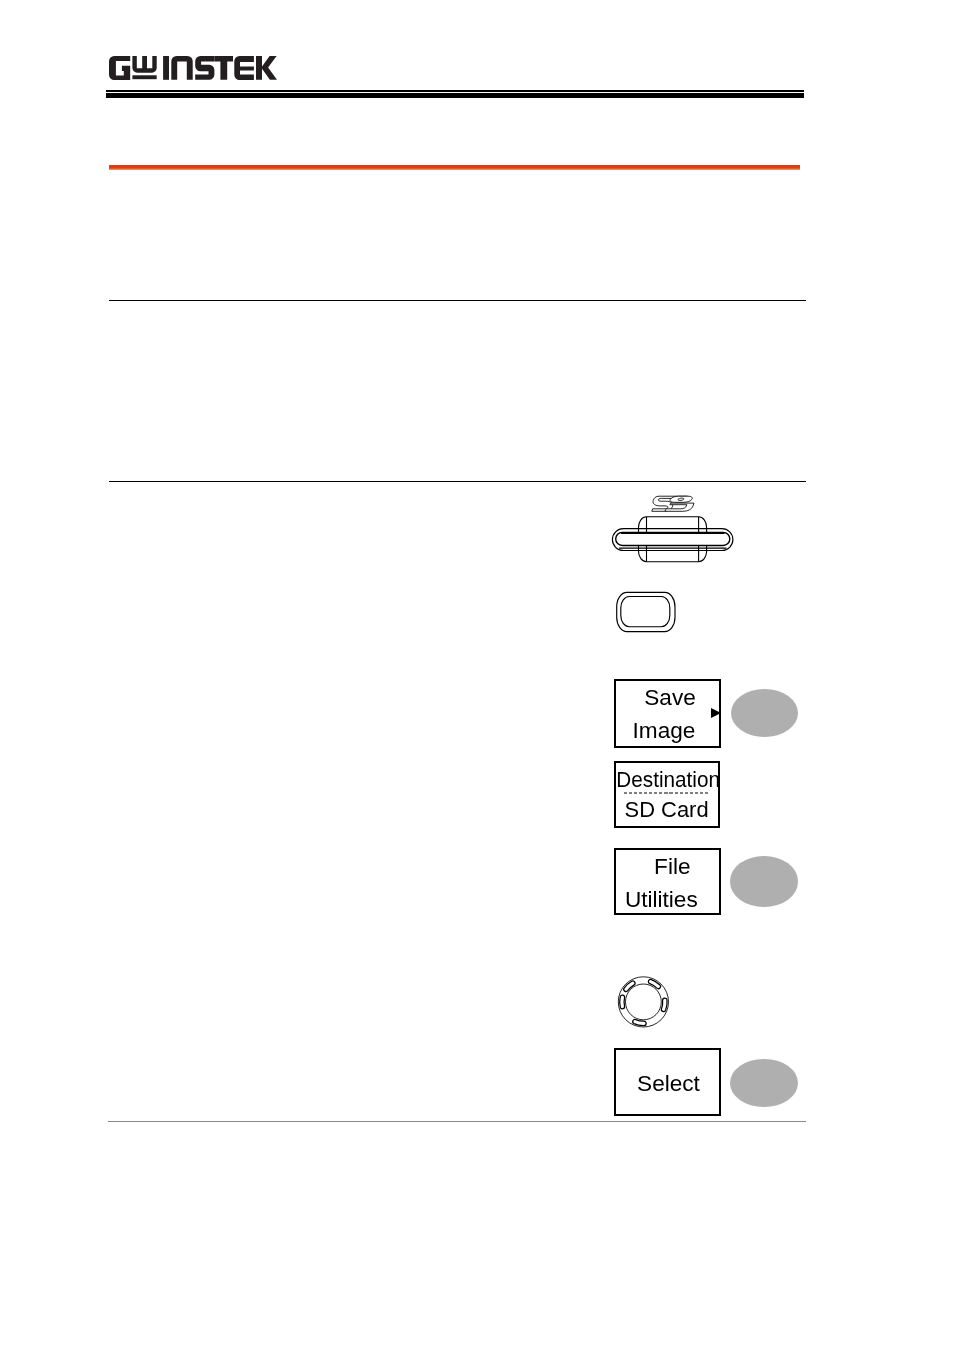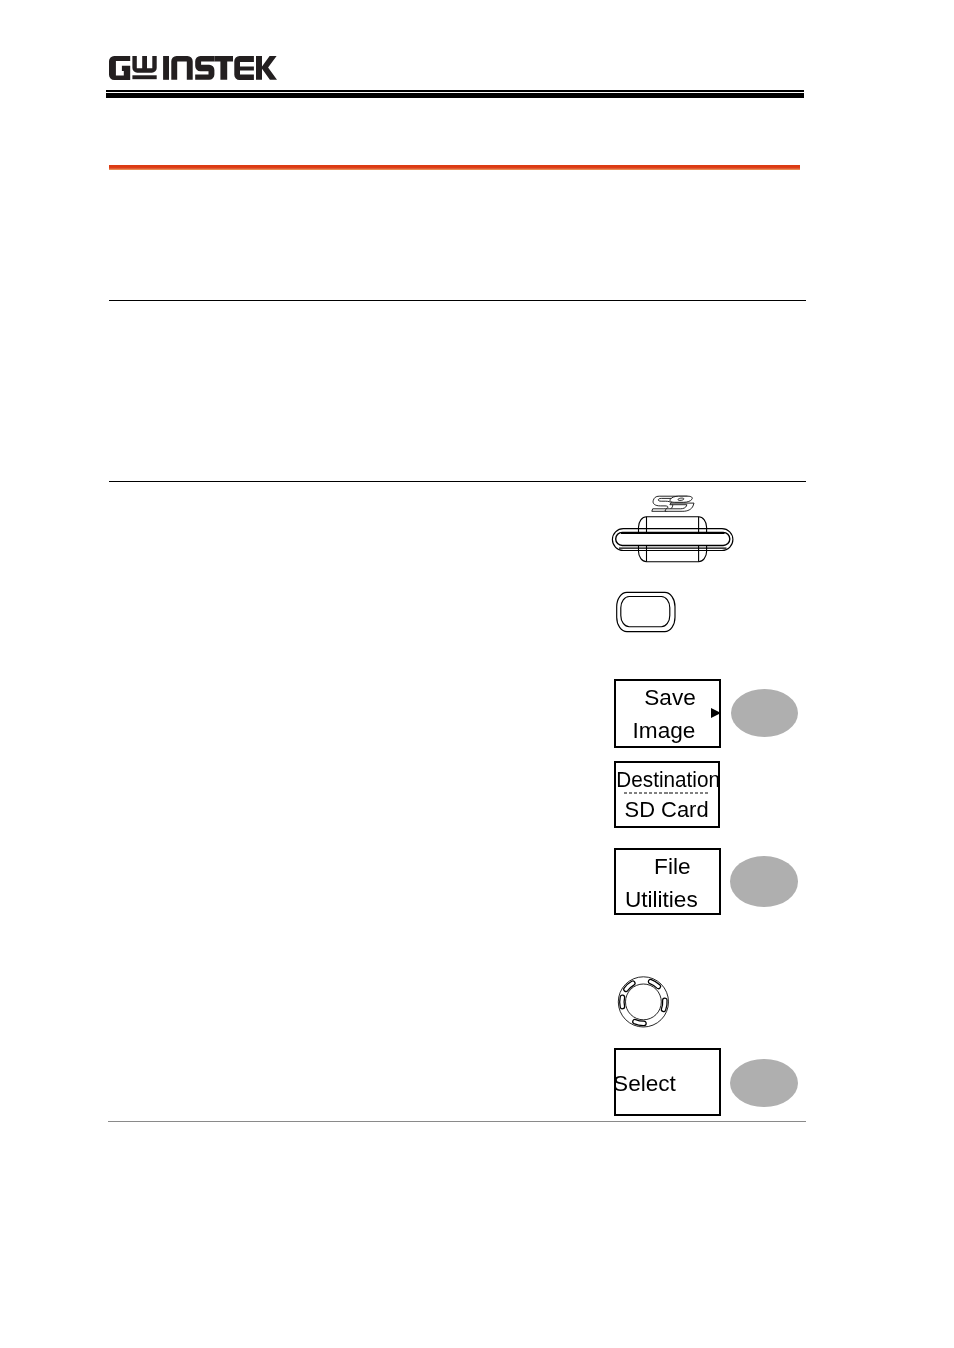--- a/index.html
+++ b/index.html
@@ -142,16 +142,16 @@
     <g fill="#fff" stroke="#000" stroke-width="1.25" stroke-linejoin="round">
       <path d="M35.31 5.56 A23.70 23.70 0 0 1 44.01 11.00 A2.20 2.20 0 0 1 40.93 14.13 A19.30 19.30 0 0 0 33.84 9.71 A2.20 2.20 0 0 1 35.31 5.56 Z"></path>
       <path d="M8.11 14.14 A23.70 23.70 0 0 1 15.73 7.27 A2.20 2.20 0 0 1 17.90 11.10 A19.30 19.30 0 0 0 11.69 16.69 A2.20 2.20 0 0 1 8.11 14.14 Z"></path>
       <path d="M4.26 33.03 A23.70 23.70 0 0 1 4.26 22.77 A2.20 2.20 0 0 1 8.56 23.72 A19.30 19.30 0 0 0 8.56 32.08 A2.20 2.20 0 0 1 4.26 33.03 Z"></path>
       <path d="M28.02 51.59 A23.70 23.70 0 0 1 17.95 49.63 A2.20 2.20 0 0 1 19.70 45.60 A19.30 19.30 0 0 0 27.91 47.19 A2.20 2.20 0 0 1 28.02 51.59 Z"></path>
       <path d="M51.03 26.04 A23.70 23.70 0 0 1 49.60 36.20 A2.20 2.20 0 0 1 45.48 34.66 A19.30 19.30 0 0 0 46.64 26.39 A2.20 2.20 0 0 1 51.03 26.04 Z"></path>
     </g>
   </svg>
 
   <div class="menukey" style="left:614.3px;top:1048px;width:106.4px;height:67.5px;"></div>
-  <div class="kline abs" style="left:593px;top:1073.0px;width:103px;">Select</div>
+  <div class="kline abs" style="left:617px;top:1073.0px;width:103px;">Select</div>
   <div class="knob-ell abs" style="left:730.4px;top:1058.9px;width:67.5px;height:48.2px;"></div>
 
 </div>
 
 </body></html>

